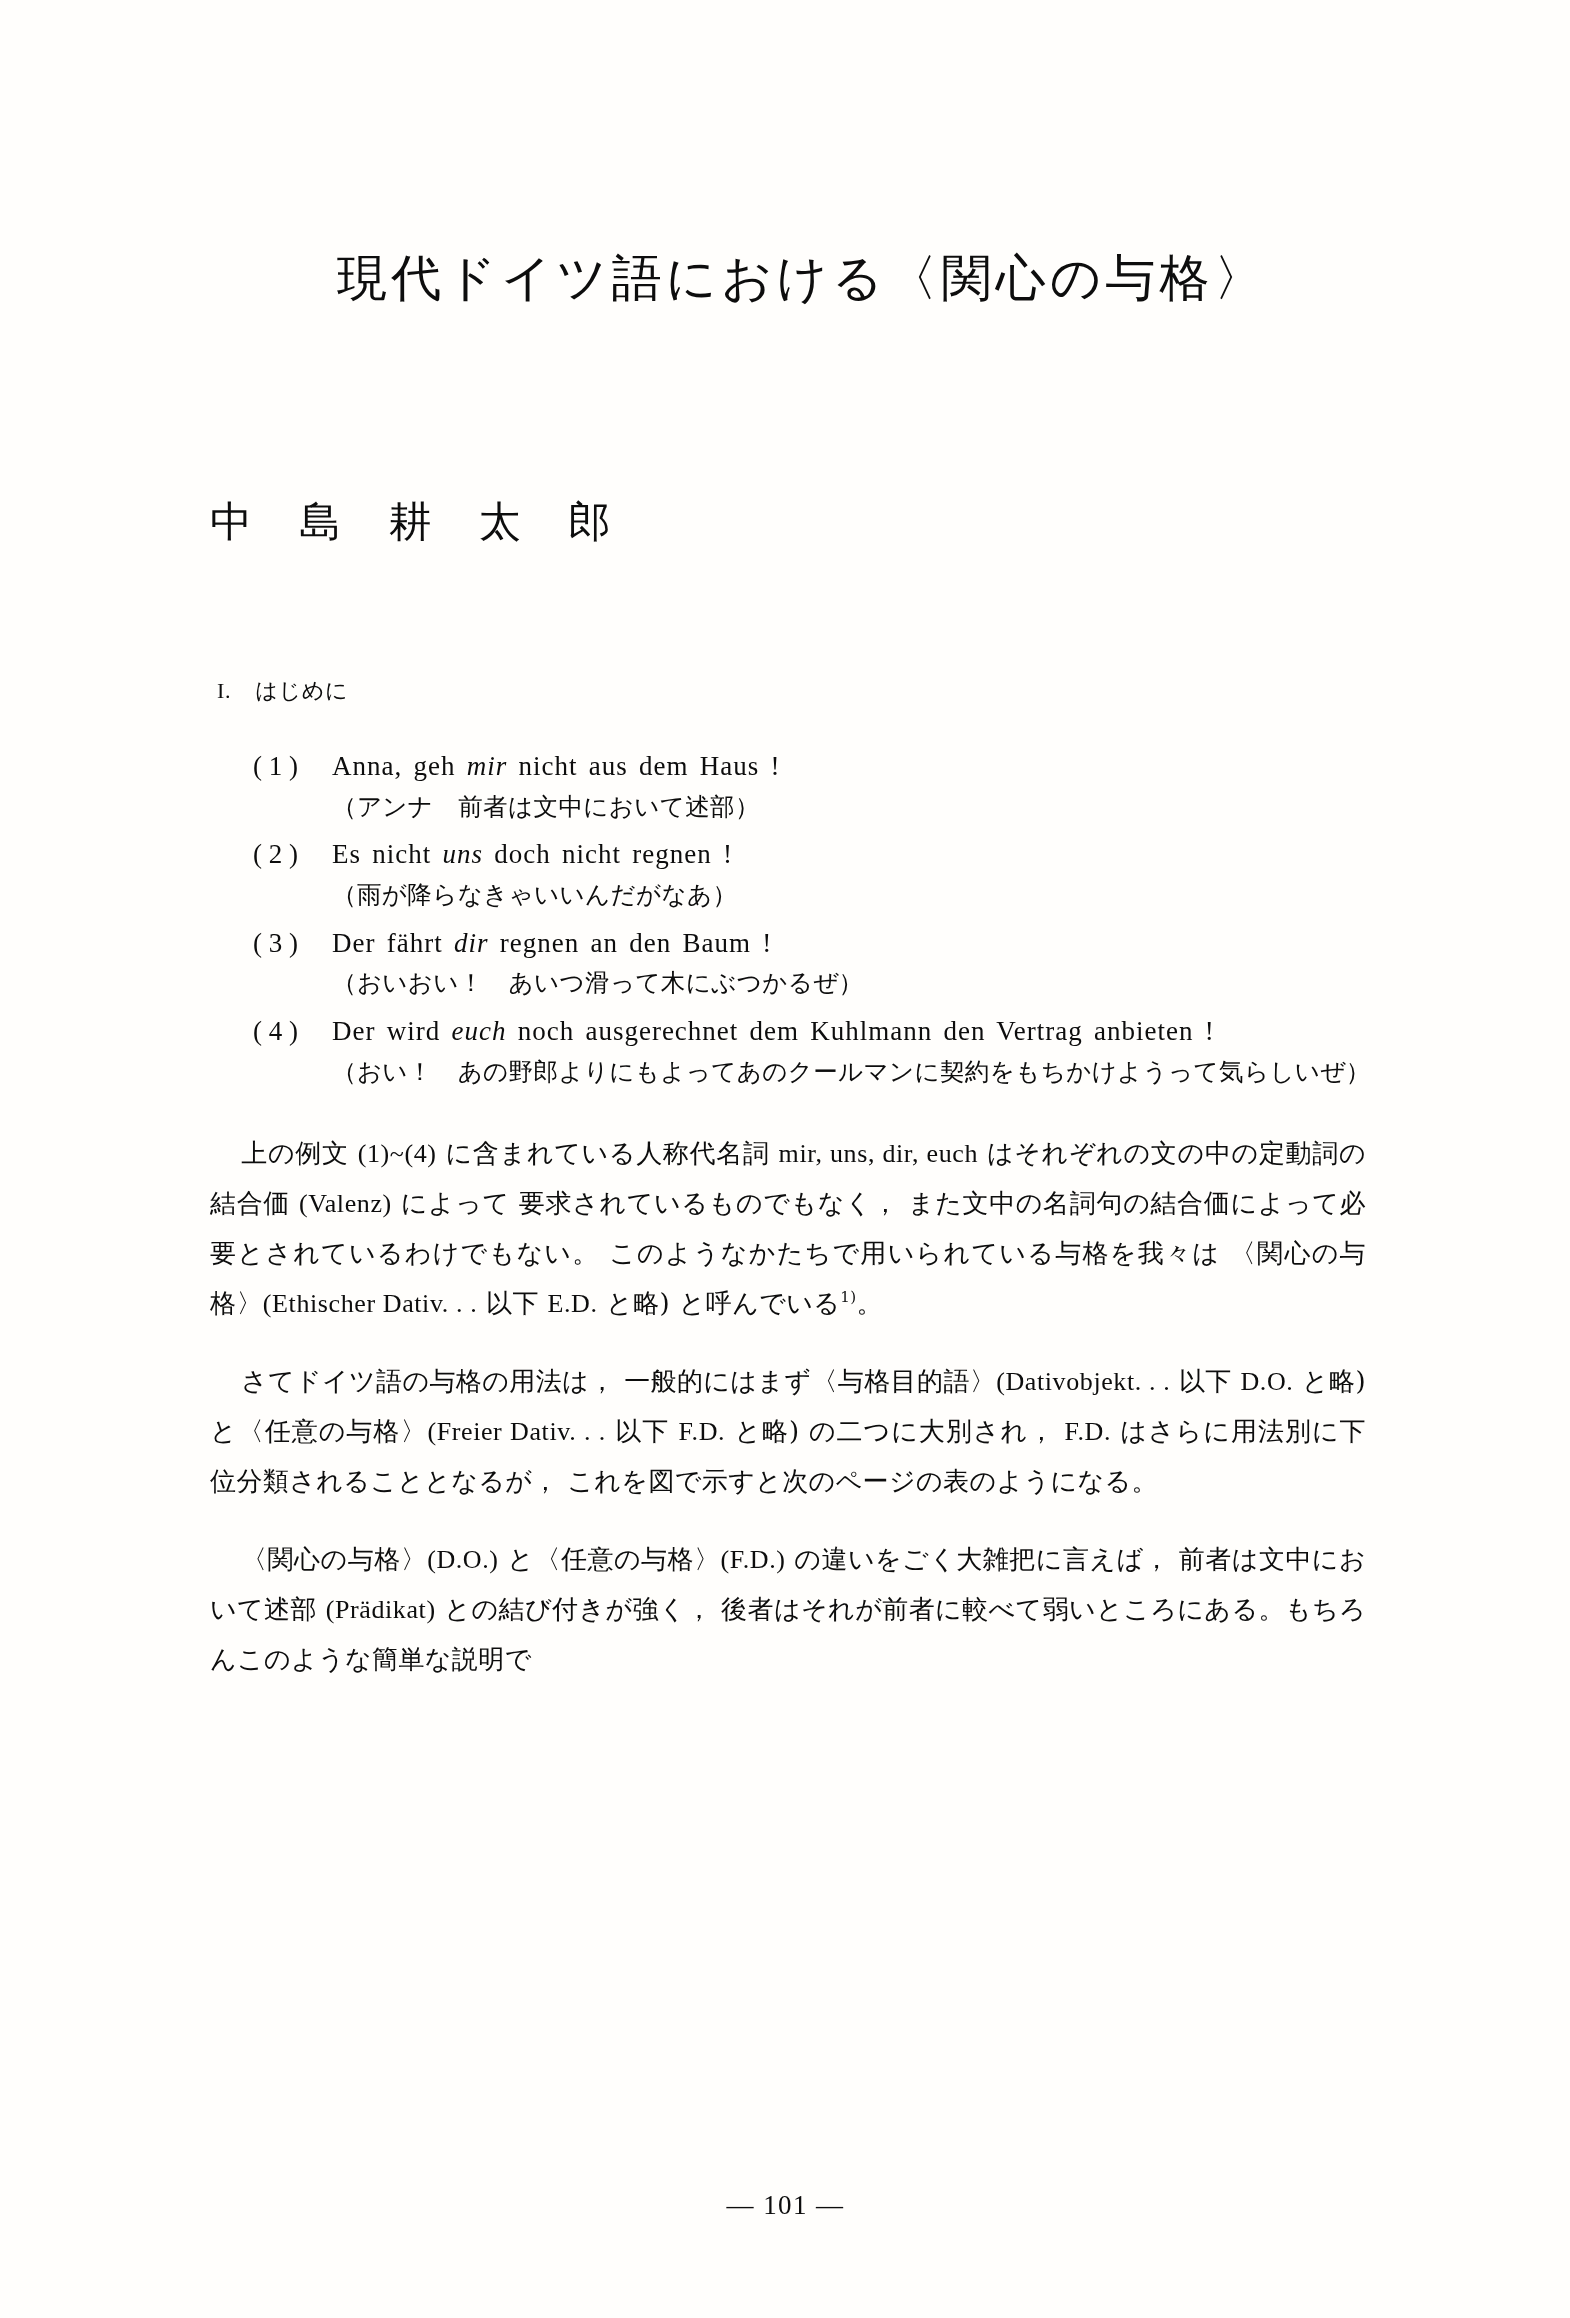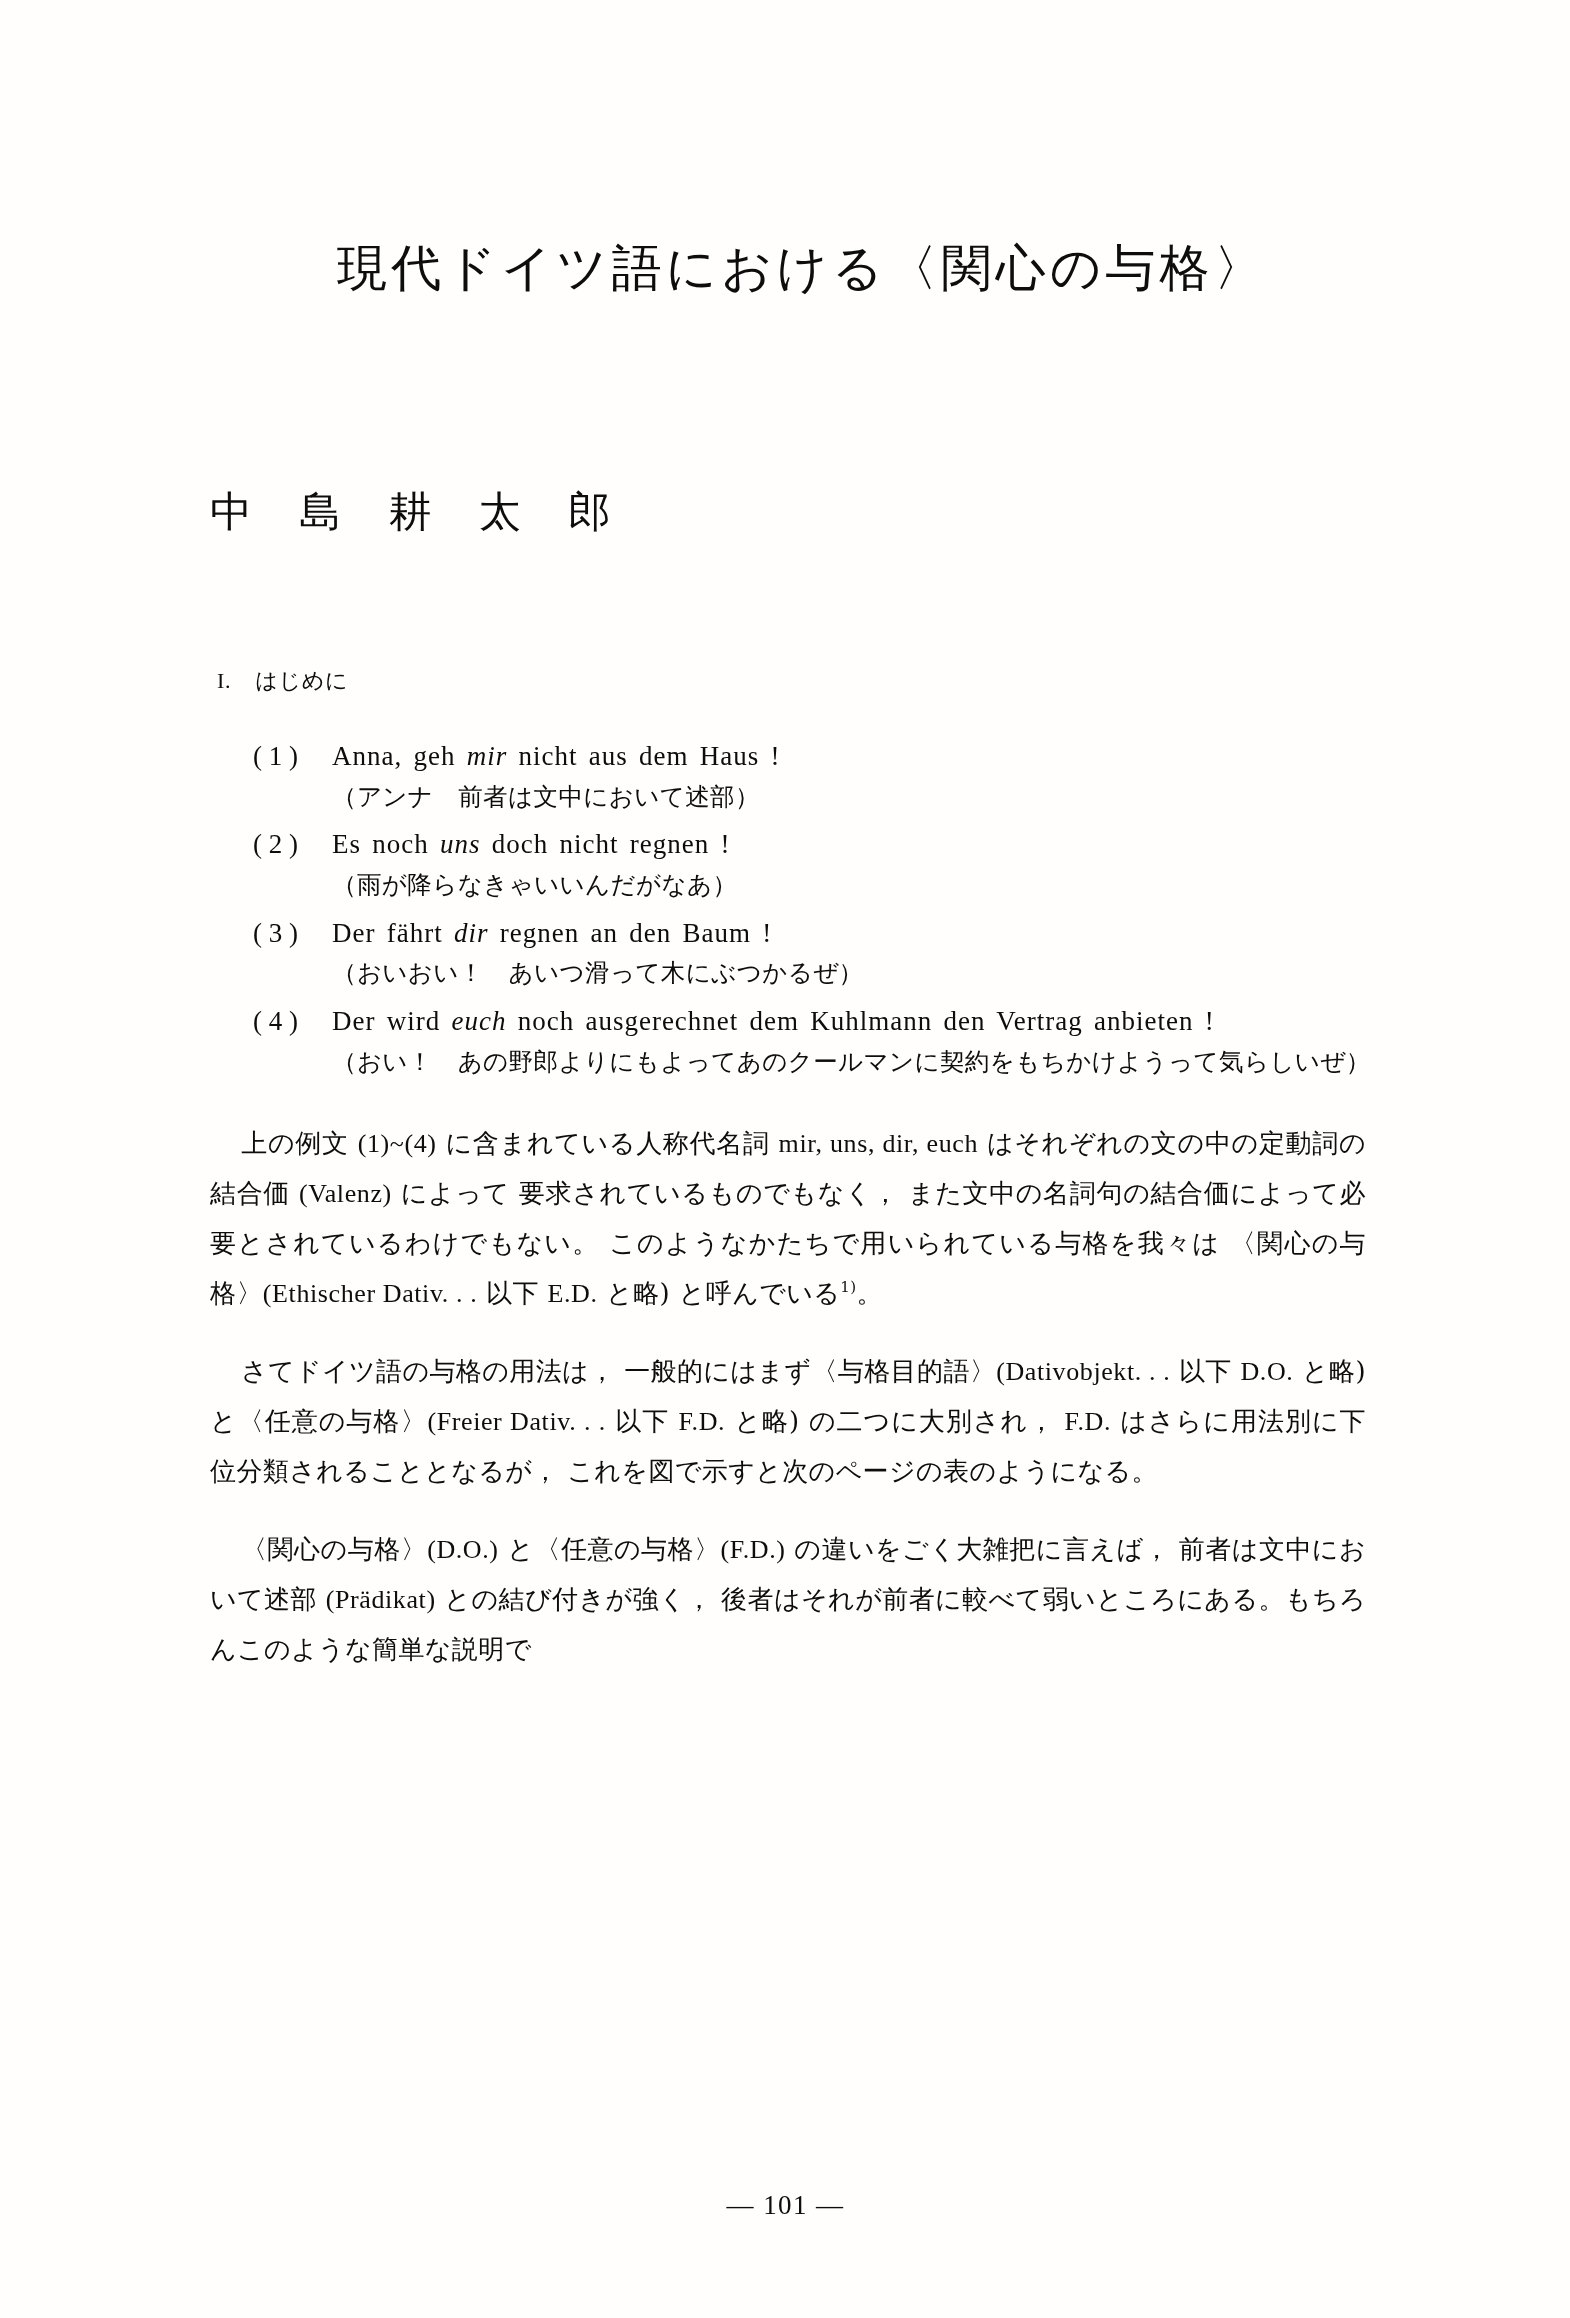--- a/index.html
+++ b/index.html
@@ -28,21 +28,21 @@
     top: 231px;
     width: 1164px;
   }
   .doc-title {
     font-family: "DejaVu Serif", serif;
     font-size: 50px;
     letter-spacing: 4.2px;
     text-align: center;
     font-weight: 500;
     color: #0d0d0d;
-    margin: 4px 0 28px 0;
+    margin: 14px 0 28px 0;
     padding-left: 21px;
   }
   .author {
     font-family: Liberation Mono, monospace;
     font-size: 42px;
     letter-spacing: 11.2px;
     text-align: left;
     margin: 182px 28px 0 0;
     color: #0d0d0d;
   }
@@ -152,21 +152,21 @@
       <li class="ex">
         <div class="ex-num">( 1 )</div>
         <div class="ex-body">
           <span class="de"><span>Anna, geh </span><i>mir</i><span> nicht aus dem Haus !</span></span>
           <span class="ja">（アンナ　前者は文中において述部）</span>
         </div>
       </li>
       <li class="ex">
         <div class="ex-num">( 2 )</div>
         <div class="ex-body">
-          <span class="de"><span>Es noch </span><i>uns</i><span> doch nicht regnen !</span></span>
+          <span class="de"><span>Es nicht </span><i>uns</i><span> doch nicht regnen !</span></span>
           <span class="ja">（雨が降らなきゃいいんだがなあ）</span>
         </div>
       </li>
       <li class="ex">
         <div class="ex-num">( 3 )</div>
         <div class="ex-body">
           <span class="de"><span>Der fährt </span><i>dir</i><span> regnen an den Baum !</span></span>
           <span class="ja">（おいおい！　あいつ滑って木にぶつかるぜ）</span>
         </div>
       </li>

